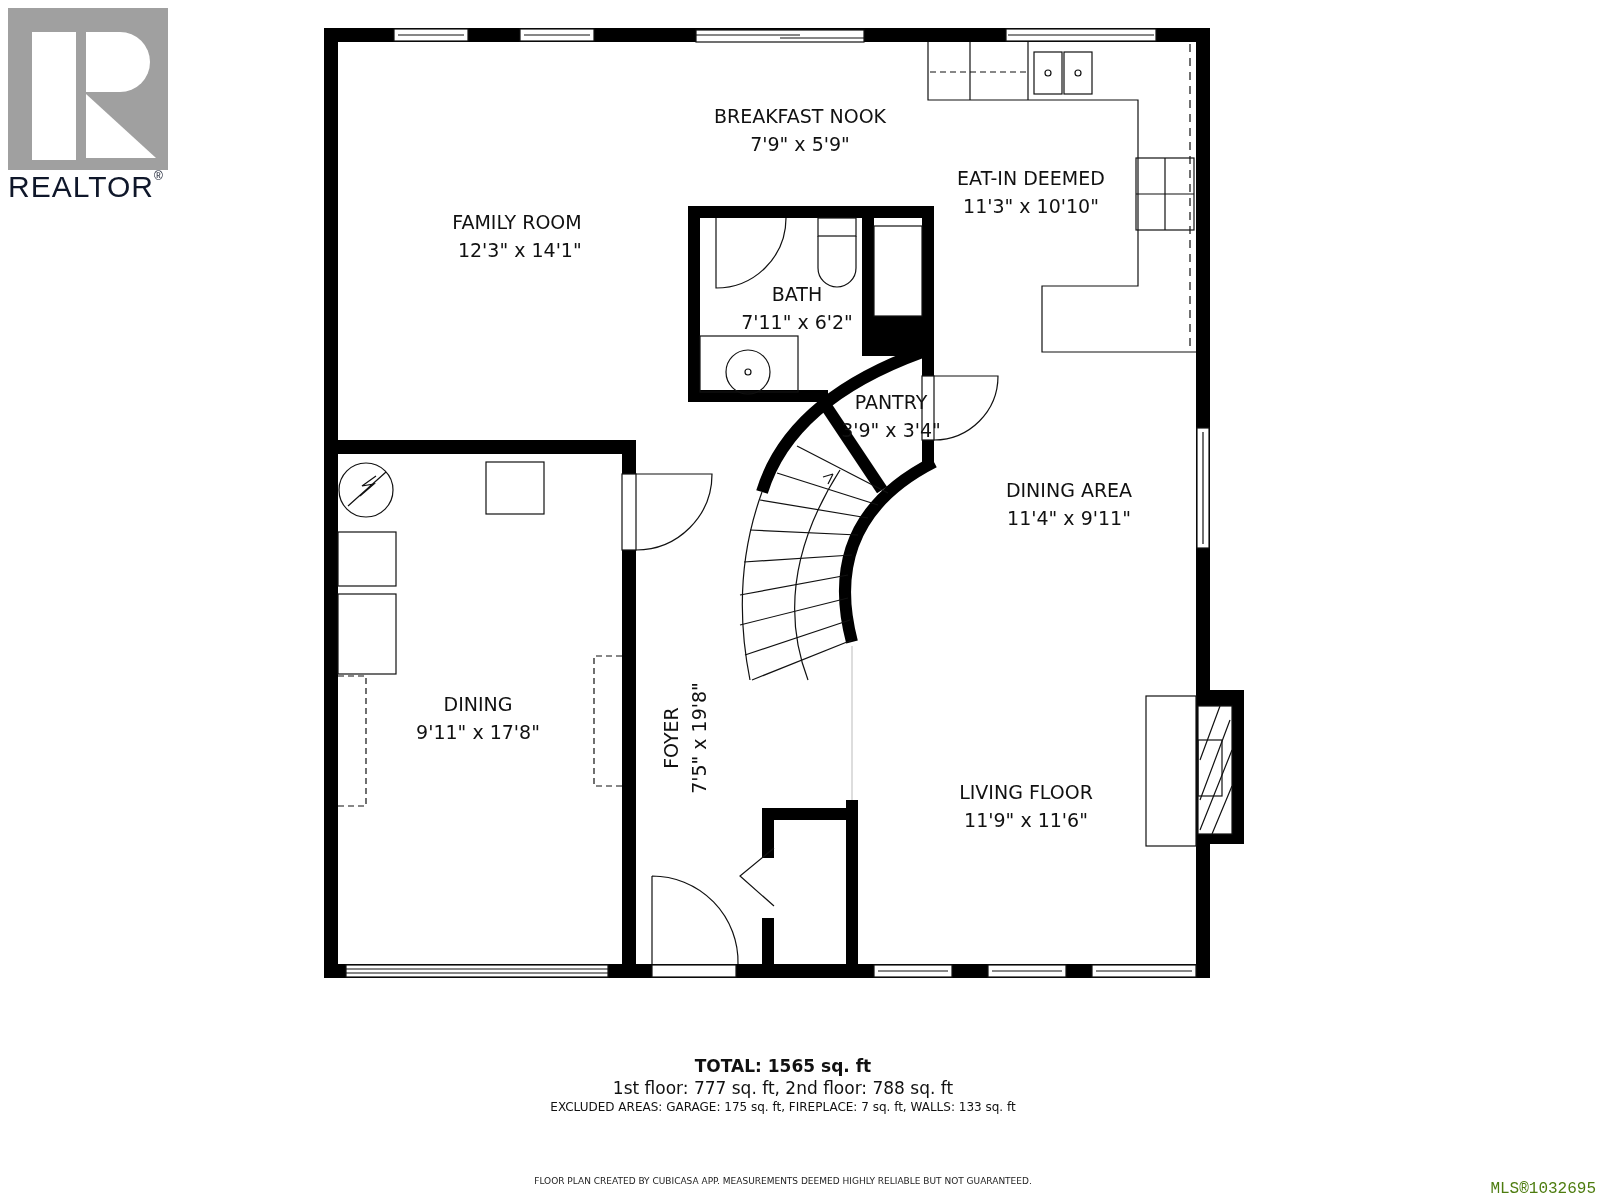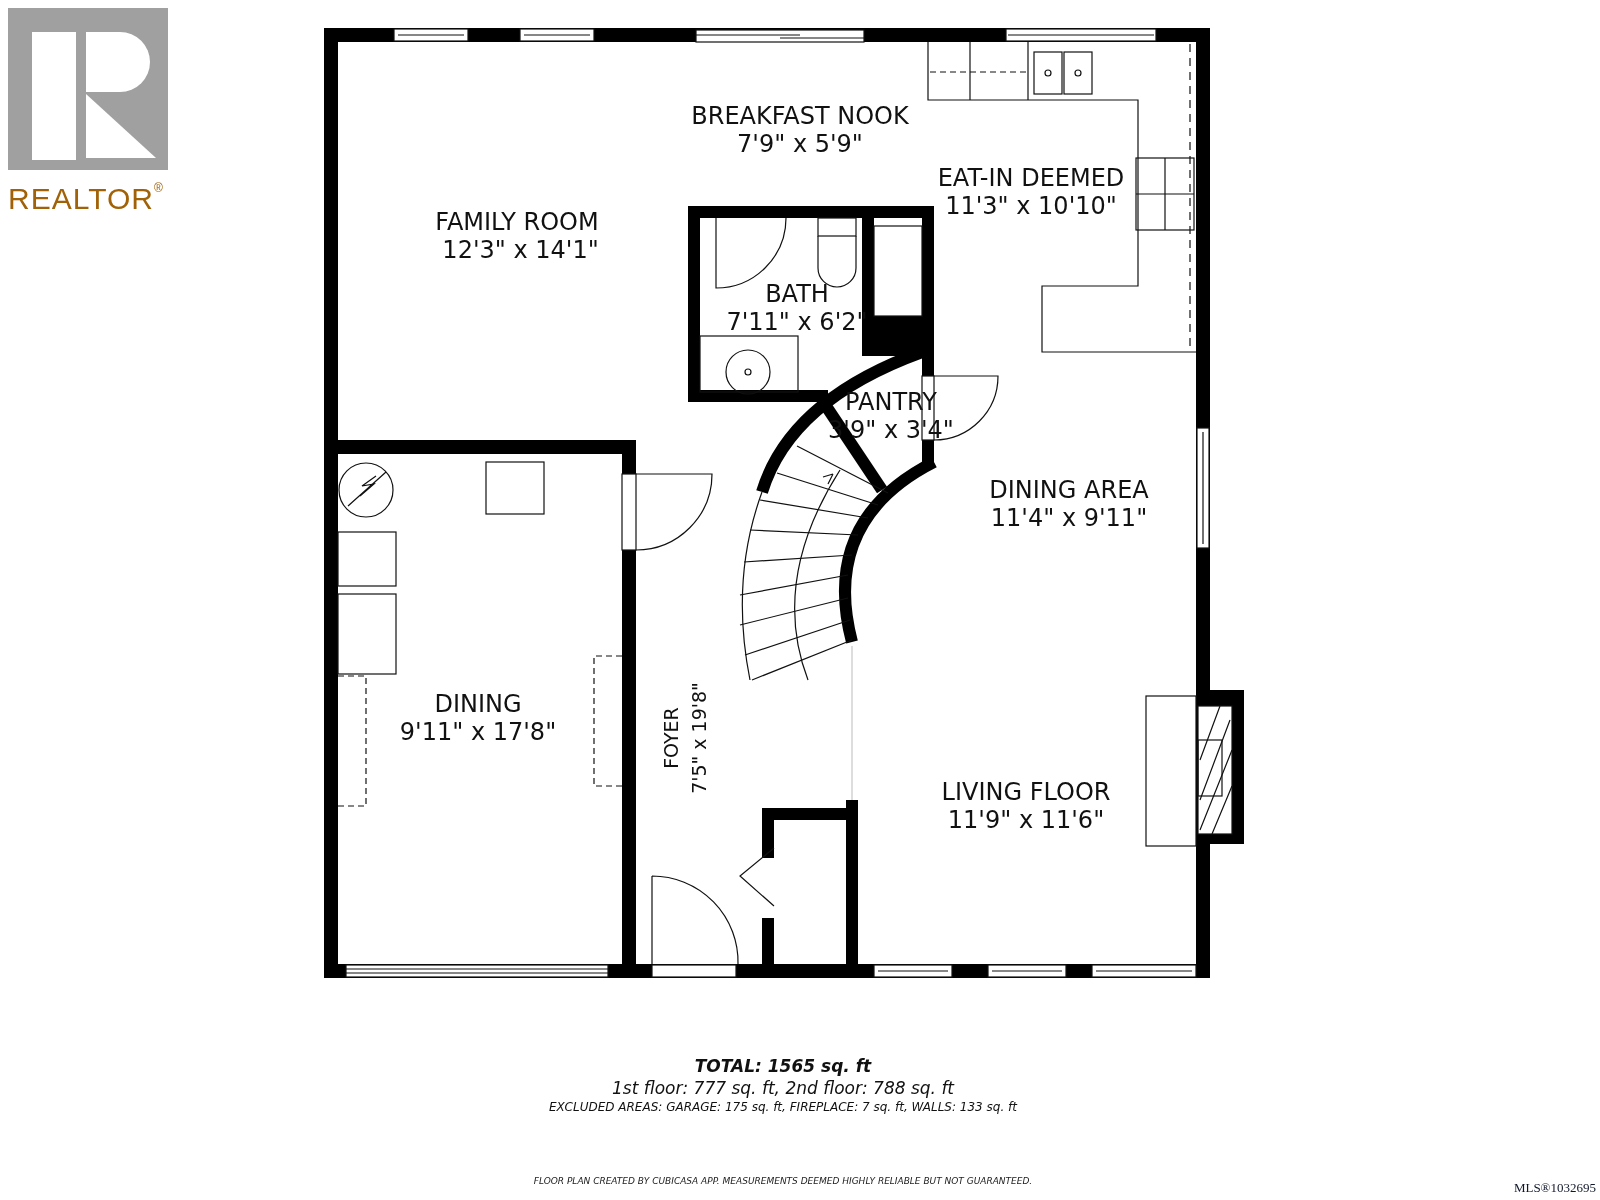--- a/index.html
+++ b/index.html
@@ -1,31 +1,31 @@
 <!DOCTYPE html>
 <html><head>
 <meta charset="utf-8">
 <style>
   html, body { margin:0; padding:0; background:#ffffff; }
   body { width:1600px; height:1200px; position:relative; overflow:hidden; font-family:"DejaVu Sans", sans-serif; color:#111; }
   #plan { position:absolute; left:0; top:0; width:1600px; height:1200px; }
   .logo { position:absolute; left:8px; top:8px; width:168px; height:200px; }
   .logo-box { position:absolute; left:0; top:0; width:160px; height:162px; background:#a0a0a0; }
-  .logo-text { position:absolute; left:0; top:176px; font-family:"Liberation Sans", sans-serif; font-size:30px; color:#a16207; letter-spacing:1px; line-height:1; }
+  .logo-text { position:absolute; left:0; top:164px; font-family:"Liberation Sans", sans-serif; font-size:30px; color:#0f172a; letter-spacing:1px; line-height:1; }
   .logo-text sup { font-size:12px; vertical-align:top; position:relative; top:-2px; }
-  .room-label { position:absolute; text-align:center; font-family:"DejaVu Sans", sans-serif; font-size:24px; line-height:28px; color:#111; white-space:nowrap; transform:translateX(-50%); }
+  .room-label { position:absolute; text-align:center; font-family:"DejaVu Sans", sans-serif; font-size:19px; line-height:28px; color:#111; white-space:nowrap; transform:translateX(-50%); }
   .room-label .dim { display:block; }
   .room-label .name { display:block; }
   .foyer-label { position:absolute; left:685px; top:738px; transform:translate(-50%,-50%) rotate(-90deg); text-align:center; font-family:"DejaVu Sans", sans-serif; font-size:19px; line-height:28px; white-space:nowrap; }
-  .footer { position:absolute; left:0; width:1566px; text-align:center; font-family:"DejaVu Sans", sans-serif; color:#111;font-style:italic; }
+  .footer { position:absolute; left:0; width:1566px; text-align:center; font-family:"DejaVu Sans", sans-serif; color:#111; }
   .total { top:1056px; font-size:17px; font-weight:bold; }
   .floors { top:1078px; font-size:17px; }
   .excluded { top:1100px; font-size:12px; }
   .disclaimer { top:1136px; font-size:9px; color:#222;margin-top:40px; }
-  .mls { position:absolute; right:4px; top:1180px; font-family:Liberation Serif, serif; font-size:13px; color:#0f172a; }
+  .mls { position:absolute; right:4px; top:1180px; font-family:Liberation Mono, monospace; font-size:16px; color:#4d7c0f; }
 </style>
 </head>
 <body>
 
 <div class="logo">
   <div class="logo-box">
     <svg width="160" height="162" viewBox="0 0 160 162">
       <rect x="0" y="0" width="160" height="162" fill="#a0a0a0"></rect>
       <rect x="24" y="24" width="44" height="128" fill="#fff"></rect>
       <path d="M78 24 H112 A30 30 0 0 1 112 84 H78 Z" fill="#fff"></path>

